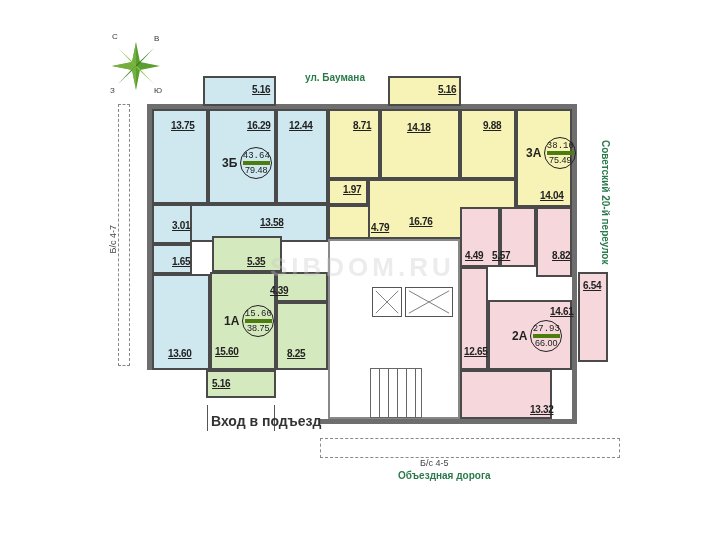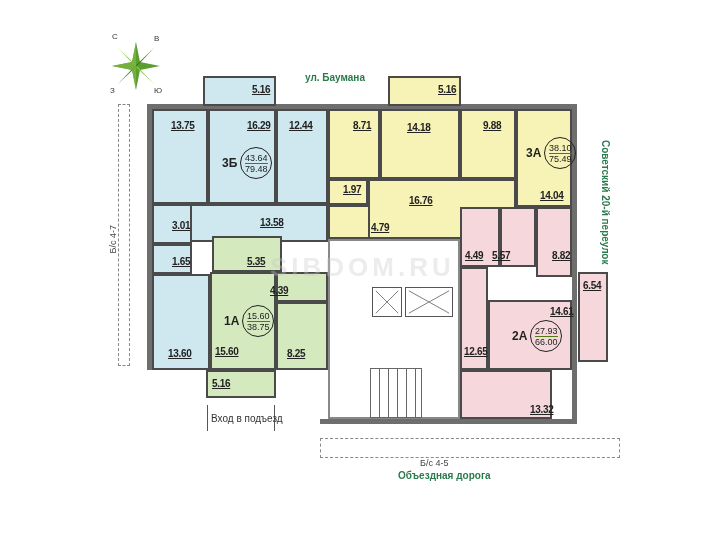--- a/index.html
+++ b/index.html
@@ -10,21 +10,21 @@
   .blue{background:#cfe8f0;}
   .yellow{background:#f7f2b5;}
   .green{background:#d4e9bd;}
   .pink{background:#f6d8dc;}
   .white{background:#ffffff;}
   .lbl{position:absolute;font-size:10px;font-weight:bold;color:#222;text-decoration:underline;letter-spacing:-0.3px;white-space:nowrap;}
   .apt{position:absolute;display:flex;align-items:center;gap:3px;}
   .apt-code{font-size:12px;font-weight:bold;color:#222;}
   .apt-circle{width:30px;height:30px;border:1.5px solid #222;border-radius:50%;display:flex;flex-direction:column;align-items:center;justify-content:center;font-size:9px;line-height:10px;color:#222;}
   .apt-circle span{display:block;}
-  .apt-circle .top{border-bottom:1px solid #4d7c0f;}
+  .apt-circle .top{border-bottom:4px solid #4d7c0f;font-family:Liberation Mono, monospace;}
   .street{position:absolute;font-size:10px;color:#2b7a4b;font-weight:bold;white-space:nowrap;}
   .dim{position:absolute;font-size:9px;color:#444;white-space:nowrap;}
   .dash{position:absolute;border:1px dashed #888;box-sizing:border-box;}
   .elev{position:absolute;border:1.5px solid #555;box-sizing:border-box;background:#fff;}
   .elev svg{width:100%;height:100%;display:block;}
   .stairs{position:absolute;background:repeating-linear-gradient(90deg,#fff 0,#fff 8px,#666 8px,#666 9px);border:1px solid #666;box-sizing:border-box;}
   .watermark{position:absolute;font-size:26px;color:rgba(200,200,200,0.35);font-weight:bold;letter-spacing:4px;}
 </style>
 </head>
 <body>
@@ -59,21 +59,21 @@
 <div class="room blue" style="left:203px;top:76px;width:73px;height:30px;"></div>
 <div class="lbl" style="left:252px;top:84px;">5.16</div>
 <div class="room yellow" style="left:388px;top:76px;width:73px;height:30px;"></div>
 <div class="lbl" style="left:438px;top:84px;">5.16</div>
 <div class="room green" style="left:206px;top:370px;width:70px;height:28px;"></div>
 <div class="lbl" style="left:212px;top:378px;">5.16</div>
 <div class="room pink" style="left:578px;top:272px;width:30px;height:90px;"></div>
 <div class="lbl" style="left:583px;top:280px;">6.54</div>
 
 <div class="abs" style="left:207px;top:405px;width:66px;height:26px;border-left:1px solid #555;border-right:1px solid #555;"></div>
-<div class="abs" style="left:211px;top:413px;font-size:10px;color:#333;white-space:nowrap;">Вход в подъезд</div>
+<div class="abs" style="left:211px;top:413px;font-size:14px;color:#333;white-space:nowrap;font-weight:bold;">Вход в подъезд</div>
 
 <div class="room blue" style="left:152px;top:109px;width:56px;height:95px;"></div>
 <div class="room blue" style="left:208px;top:109px;width:68px;height:95px;"></div>
 <div class="room blue" style="left:276px;top:109px;width:52px;height:95px;"></div>
 <div class="room blue" style="left:152px;top:204px;width:176px;height:38px;"></div>
 <div class="room blue" style="left:152px;top:204px;width:40px;height:40px;"></div>
 <div class="room blue" style="left:152px;top:244px;width:40px;height:30px;"></div>
 <div class="room blue" style="left:152px;top:274px;width:58px;height:96px;"></div>
 <div class="lbl" style="left:171px;top:120px;">13.75</div>
 <div class="lbl" style="left:247px;top:120px;">16.29</div>
@@ -96,21 +96,21 @@
 <div class="room yellow" style="left:516px;top:109px;width:56px;height:98px;"></div>
 <div class="room yellow" style="left:328px;top:179px;width:40px;height:26px;"></div>
 <div class="room yellow" style="left:328px;top:205px;width:72px;height:34px;"></div>
 <div class="room yellow" style="left:368px;top:179px;width:148px;height:60px;"></div>
 <div class="lbl" style="left:353px;top:120px;">8.71</div>
 <div class="lbl" style="left:407px;top:122px;">14.18</div>
 <div class="lbl" style="left:483px;top:120px;">9.88</div>
 <div class="lbl" style="left:540px;top:190px;">14.04</div>
 <div class="lbl" style="left:343px;top:184px;">1.97</div>
 <div class="lbl" style="left:371px;top:222px;">4.79</div>
-<div class="lbl" style="left:409px;top:195px;">16.76</div>
+<div class="lbl" style="left:409px;top:216px;">16.76</div>
 <div class="apt" style="left:526px;top:137px;">
   <span class="apt-code">3А</span>
   <span class="apt-circle">
     <span class="top">38.10</span>
     <span>75.49</span>
   </span>
 </div>
 
 <div class="room green" style="left:212px;top:236px;width:70px;height:36px;"></div>
 <div class="room green" style="left:210px;top:272px;width:66px;height:98px;"></div>

